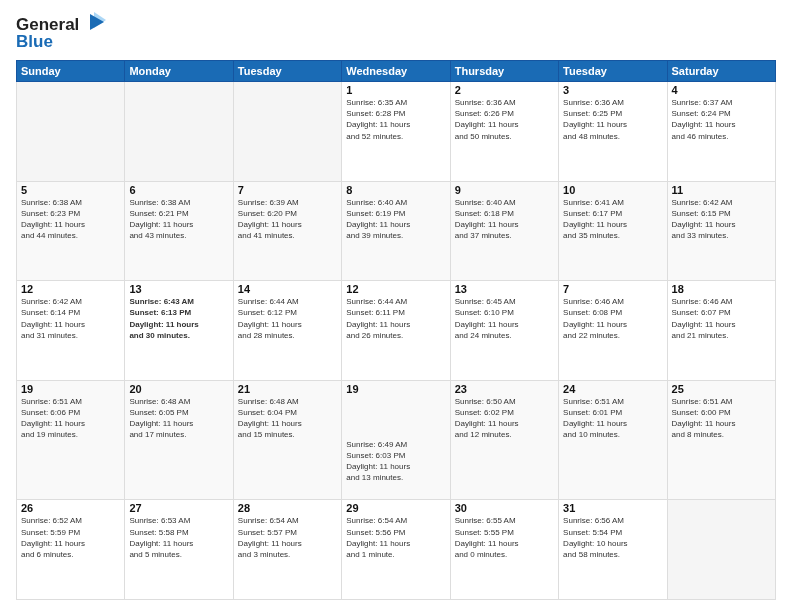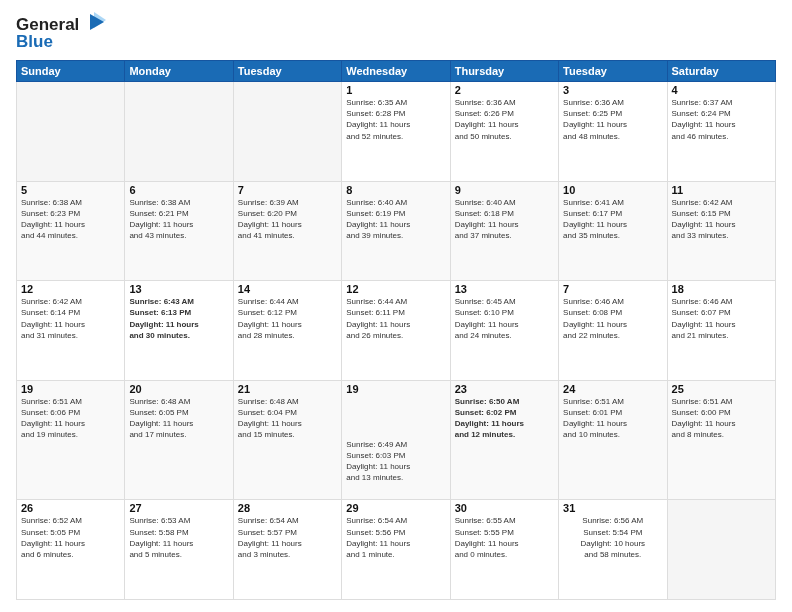--- a/index.html
+++ b/index.html
@@ -274,21 +274,21 @@
           </td>
           <td>
             <div class="day-number">19</div>
             <div class="day-info" style="white-space: pre-line; margin-top: 44px;">Sunrise: 6:49 AM
 Sunset: 6:03 PM
 Daylight: 11 hours
 and 13 minutes.</div>
           </td>
           <td>
             <div class="day-number">23</div>
-            <div class="day-info" style="white-space: pre-line; font-weight: bold;">Sunrise: 6:50 AM
+            <div class="day-info" style="white-space: pre-line;">Sunrise: 6:50 AM
 Sunset: 6:02 PM
 Daylight: 11 hours
 and 12 minutes.</div>
           </td>
           <td>
             <div class="day-number">24</div>
             <div class="day-info" style="white-space: pre-line;">Sunrise: 6:51 AM
 Sunset: 6:01 PM
 Daylight: 11 hours
 and 10 minutes.</div>
@@ -298,21 +298,21 @@
             <div class="day-info" style="white-space: pre-line;">Sunrise: 6:51 AM
 Sunset: 6:00 PM
 Daylight: 11 hours
 and 8 minutes.</div>
           </td>
         </tr>
         <tr class="row-odd">
           <td>
             <div class="day-number">26</div>
             <div class="day-info" style="white-space: pre-line;">Sunrise: 6:52 AM
-Sunset: 5:05 PM
+Sunset: 5:59 PM
 Daylight: 11 hours
 and 6 minutes.</div>
           </td>
           <td>
             <div class="day-number">27</div>
             <div class="day-info" style="white-space: pre-line;">Sunrise: 6:53 AM
 Sunset: 5:58 PM
 Daylight: 11 hours
 and 5 minutes.</div>
           </td>
@@ -332,21 +332,21 @@
           </td>
           <td>
             <div class="day-number">30</div>
             <div class="day-info" style="white-space: pre-line;">Sunrise: 6:55 AM
 Sunset: 5:55 PM
 Daylight: 11 hours
 and 0 minutes.</div>
           </td>
           <td>
             <div class="day-number">31</div>
-            <div class="day-info" style="white-space: pre-line; text-align: center;">Sunrise: 6:56 AM
+            <div class="day-info" style="white-space: pre-line;">Sunrise: 6:56 AM
 Sunset: 5:54 PM
 Daylight: 10 hours
 and 58 minutes.</div>
           </td>
           <td class="empty-cell"></td>
         </tr>
       </tbody>
   </table>
 </div>
 

